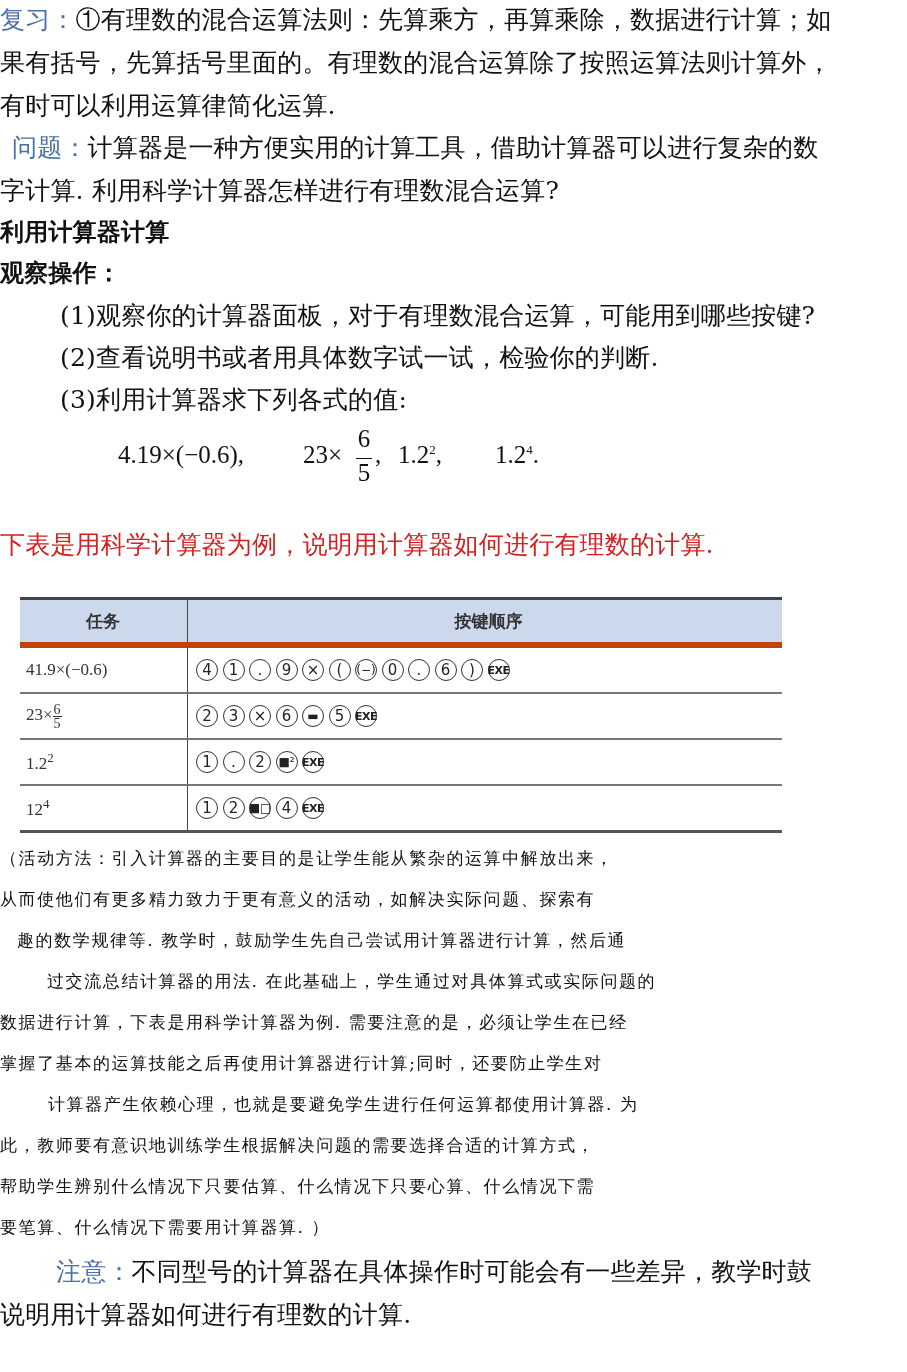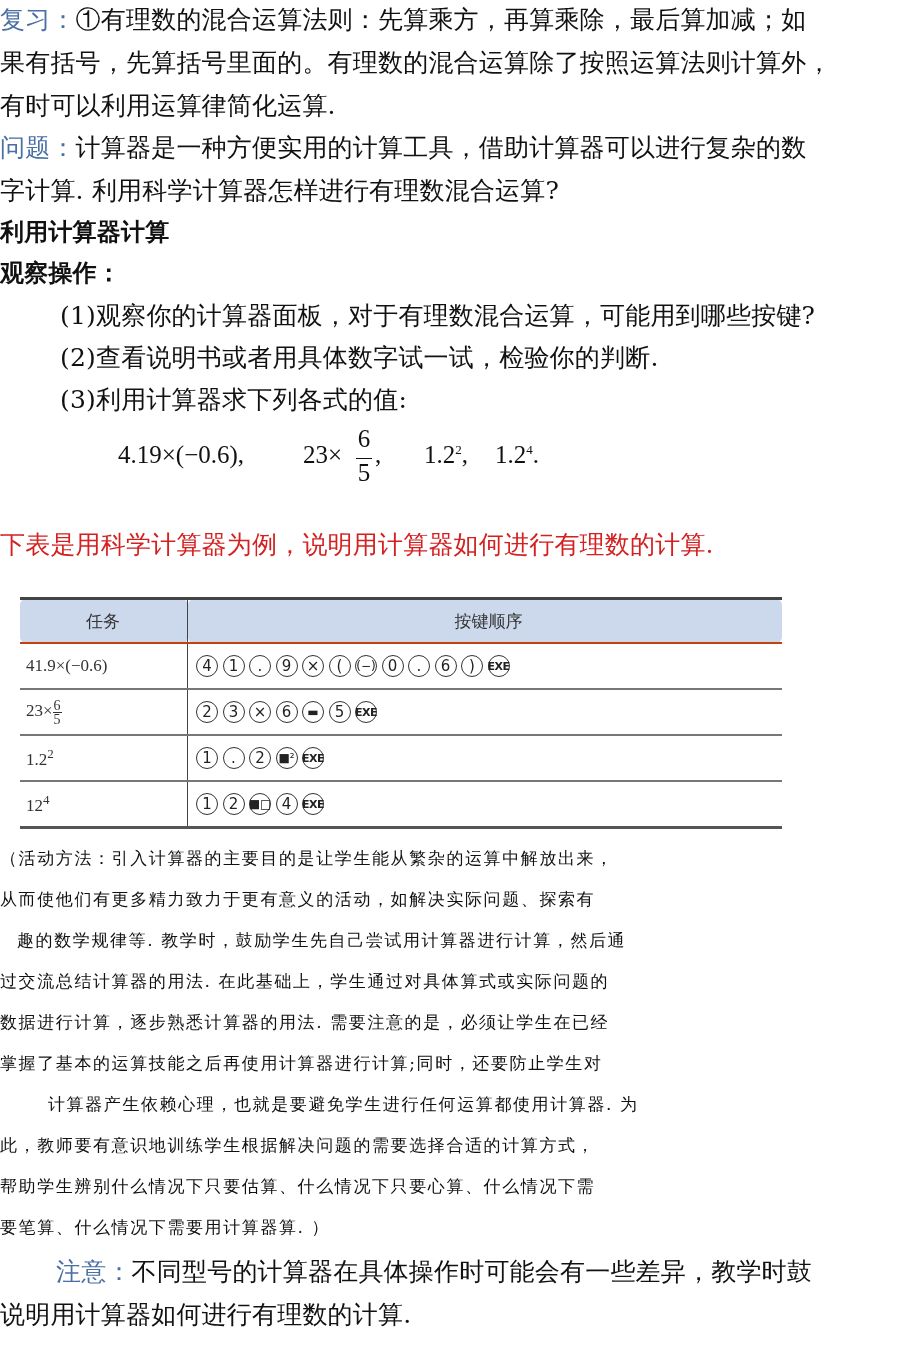--- a/index.html
+++ b/index.html
@@ -15,66 +15,66 @@
   .formula { position:absolute; left:118px; top:425px; height:70px; font-family:"Liberation Serif", serif; font-size:25px; }
   .formula span { position:absolute; white-space:nowrap; }
   .frac { position:absolute; text-align:center; width:20px; }
   .frac .num { position:absolute; top:0; left:0; width:20px; }
   .frac .bar { position:absolute; top:33px; left:2px; width:16px; height:1px; background:#111; }
   .frac .den { position:absolute; top:34px; left:0; width:20px; }
   sup { font-size:13px; }
 
   table.keys { position:absolute; left:20px; top:597px; width:762px; border-collapse:collapse;
                font-family:"Liberation Serif", serif; font-size:17px; color:#333; }
-  table.keys th { background:#ccd8ec; height:40px; font-weight:normal; font-size:17px; color:#333;
-                  border-top:3px solid #444; border-bottom:2px solid #c2410c;border-radius:6px; }
+  table.keys th { background:#ccd8ec; height:40px; font-weight:bold; font-size:17px; color:#333;
+                  border-top:3px solid #444; border-bottom:6px solid #c2410c; }
   table.keys td { height:42px; border-bottom:2px solid #777; }
   table.keys tr:last-child td { border-bottom:3px solid #555; }
   table.keys .c1 { width:160px; padding-left:6px; border-right:1.5px solid #444; text-align:left; }
   table.keys th.c1 { text-align:center; padding-left:0; }
   table.keys .c2 { padding-left:8px; }
   .key { display:inline-flex; align-items:center; justify-content:center; width:22px; height:22px;
          border:1.4px solid #333; border-radius:50%; margin-right:4.5px; font-family:"DejaVu Sans", sans-serif;
          font-size:15px; color:#222; vertical-align:middle; box-sizing:border-box; }
   .key.small { font-size:11px; letter-spacing:-0.5px; font-weight:bold; }
   .key.sym { font-size:12px; }
   .task-frac { display:inline-block; vertical-align:middle; text-align:center; font-size:14px; line-height:13px; }
   .task-frac .n { border-bottom:1px solid #333; padding:0 1px; }
 </style>
 </head>
 <body>
 
 <div class="line" style="top:0px;">
-  <span class="blue">复习：</span><span>①有理数的混合运算法则：先算乘方，再算乘除，最后算加减；如</span>
+  <span class="blue">复习：</span><span>①有理数的混合运算法则：先算乘方，再算乘除，数据进行计算；如</span>
 </div>
 <div class="line" style="top:43px;">果有括号，先算括号里面的。有理数的混合运算除了按照运算法则计算外，</div>
 <div class="line" style="top:86px;">有时可以利用运算律简化运算.</div>
 
-<div class="line" style="top:128px;">
+<div class="line" style="top:128px;padding-left:12px;">
   <span class="blue">问题：</span><span>计算器是一种方便实用的计算工具，借助计算器可以进行复杂的数</span>
 </div>
 <div class="line" style="top:171px;">字计算. 利用科学计算器怎样进行有理数混合运算?</div>
 
 <div class="line bold" style="top:212px;">利用计算器计算</div>
 <div class="line bold" style="top:253px;">观察操作：</div>
 
 <div class="line indent1" style="top:296px;">(1)观察你的计算器面板，对于有理数混合运算，可能用到哪些按键?</div>
 <div class="line indent1" style="top:338px;">(2)查看说明书或者用具体数字试一试，检验你的判断.</div>
 <div class="line indent1" style="top:380px;">(3)利用计算器求下列各式的值:</div>
 
 <div class="formula">
   <span style="left:0; top:16px;">4.19×(−0.6),</span>
   <span style="left:185px; top:16px;">23×</span>
   <div class="frac" style="left:236px; top:0;">
     <span class="num">6</span>
     <div class="bar"></div>
     <span class="den">5</span>
   </div>
   <span style="left:257px; top:16px;">,</span>
-  <span style="left:306px; top:16px;"><span style="position:static">1.2</span><sup>2</sup><span style="position:static">,</span></span>
+  <span style="left:280px; top:16px;"><span style="position:static">1.2</span><sup>2</sup><span style="position:static">,</span></span>
   <span style="left:377px; top:16px;"><span style="position:static">1.2</span><sup>4</sup><span style="position:static">.</span></span>
 </div>
 
 <div class="line red" style="top:525px;">下表是用科学计算器为例，说明用计算器如何进行有理数的计算.</div>
 
 <table class="keys">
   <thead>
     <tr>
       <th class="c1">任务</th>
       <th class="c2">按键顺序</th>
@@ -110,22 +110,22 @@
       <td class="c2">
         <span class="key">1</span><span class="key">2</span><span class="key sym">■□</span><span class="key">4</span><span class="key small">EXE</span>
       </td>
     </tr>
   </tbody>
 </table>
 
 <div class="line kai" style="top:838px;">（活动方法：引入计算器的主要目的是让学生能从繁杂的运算中解放出来，</div>
 <div class="line kai" style="top:879px;">从而使他们有更多精力致力于更有意义的活动，如解决实际问题、探索有</div>
 <div class="line kai" style="top:920px;padding-left:17px;">趣的数学规律等. 教学时，鼓励学生先自己尝试用计算器进行计算，然后通</div>
-<div class="line kai" style="top:961px;">过交流总结计算器的用法. 在此基础上，学生通过对具体算式或实际问题的</div>
-<div class="line kai" style="top:1002px;">数据进行计算，逐步熟悉计算器的用法. 需要注意的是，必须让学生在已经</div>
+<div class="line kai" style="top:961px;padding-left:47px;">过交流总结计算器的用法. 在此基础上，学生通过对具体算式或实际问题的</div>
+<div class="line kai" style="top:1002px;">数据进行计算，下表是用科学计算器为例. 需要注意的是，必须让学生在已经</div>
 <div class="line kai" style="top:1043px;">掌握了基本的运算技能之后再使用计算器进行计算;同时，还要防止学生对</div>
 <div class="line kai" style="top:1084px;padding-left:48px;">计算器产生依赖心理，也就是要避免学生进行任何运算都使用计算器. 为</div>
 <div class="line kai" style="top:1125px;">此，教师要有意识地训练学生根据解决问题的需要选择合适的计算方式，</div>
 <div class="line kai" style="top:1166px;">帮助学生辨别什么情况下只要估算、什么情况下只要心算、什么情况下需</div>
 <div class="line kai" style="top:1207px;">要笔算、什么情况下需要用计算器算. ）</div>
 
 <div class="line" style="top:1252px; left:56px;">
   <span class="blue">注意：</span><span>不同型号的计算器在具体操作时可能会有一些差异，教学时鼓</span>
 </div>
 <div class="line" style="top:1295px;">说明用计算器如何进行有理数的计算.</div>

